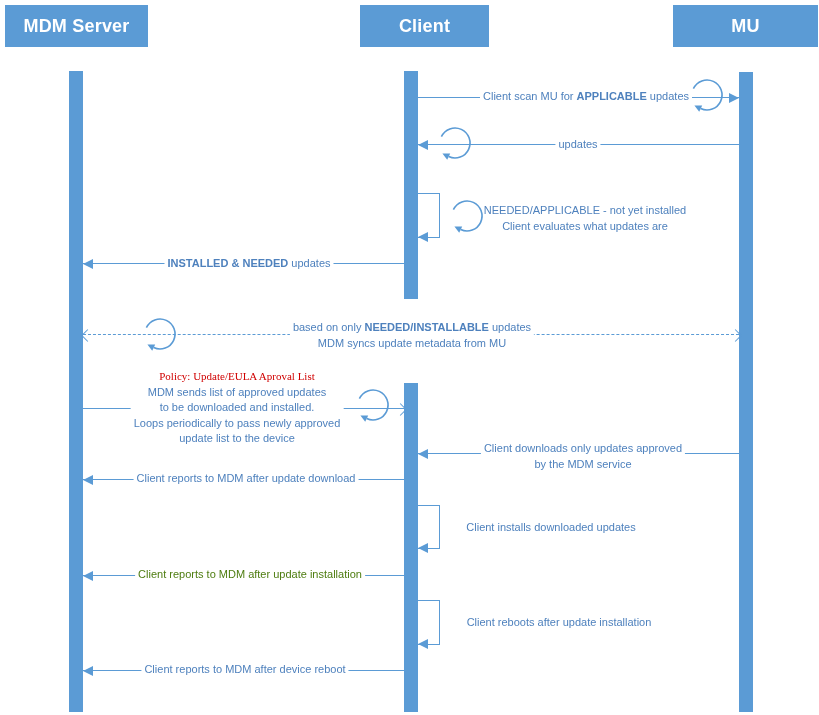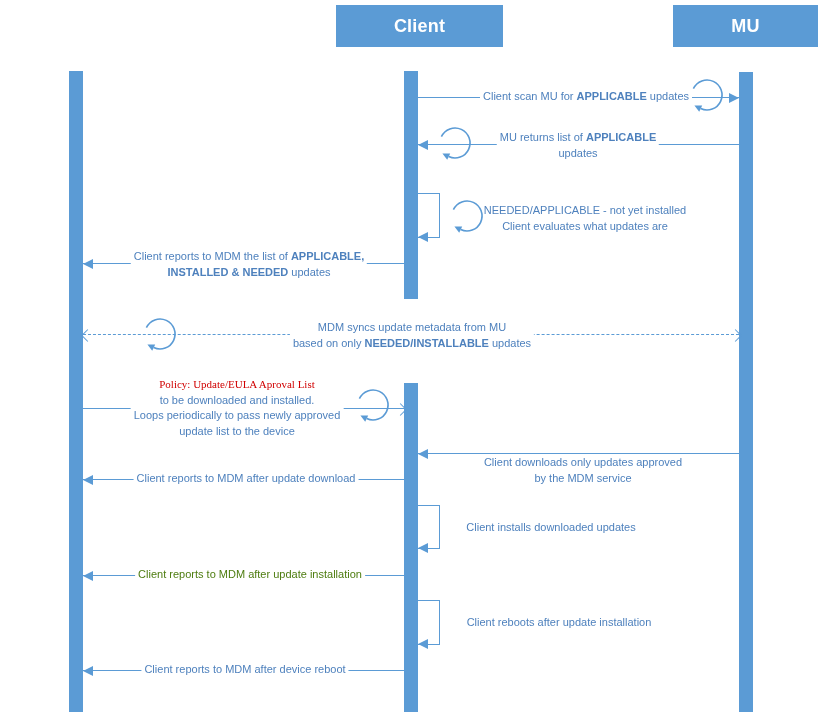--- a/index.html
+++ b/index.html
@@ -16,21 +16,22 @@
   .chev{position:absolute;width:8px;height:8px;border-top:1.6px solid;border-right:1.6px solid}
   .label{position:absolute;transform:translate(-50%,-50%);background:#fff;padding:0 3px;
          text-align:center;font-size:11px;line-height:15.5px;white-space:nowrap}
   .label .b{font-weight:bold}
   .loopicon{position:absolute;transform:translate(-50%,-50%);pointer-events:none}
 </style>
 </head>
 <body>
 
 <div id="stage">
-  <div class="actor-box" id="actor-box-1" style="left: 336px; width: 167px; background: rgb(91, 155, 213);">Client</div>
+  <div class="actor-box" id="actor-box-0" style="left: 5px; width: 143px; background: rgb(91, 155, 213);">MDM Server</div>
+  <div class="actor-box" id="actor-box-1" style="left: 360px; width: 129px; background: rgb(91, 155, 213);">Client</div>
   <div class="actor-box" id="actor-box-2" style="left: 673px; width: 145px; background: rgb(91, 155, 213);">MU</div>
   <div id="canvas">
       <div class="bar" style="left: 69px; top: 71px; height: 641px; background: rgb(91, 155, 213);"></div>
       <div class="bar" style="left: 404px; top: 71px; height: 228px; background: rgb(91, 155, 213);"></div>
       <div class="bar" style="left: 404px; top: 383px; height: 329px; background: rgb(91, 155, 213);"></div>
       <div class="bar" style="left: 739px; top: 72px; height: 640px; background: rgb(91, 155, 213);"></div>
       <div class="msg-line" style="left: 418px; width: 321px; top: 97px; border-top-color: rgb(91, 155, 213);"></div>
       <div class="tri" style="top: 92.8px; border-top: 5px solid transparent; border-bottom: 5px solid transparent; left: 729px; border-left: 10px solid rgb(91, 155, 213);"></div>
       <div class="msg-line" style="left: 418px; width: 321px; top: 144px; border-top-color: rgb(91, 155, 213);"></div>
       <div class="tri" style="top: 139.8px; border-top: 5px solid transparent; border-bottom: 5px solid transparent; left: 418px; border-right: 10px solid rgb(91, 155, 213);"></div>
@@ -52,42 +53,41 @@
       <div class="msg-line" style="left: 83px; width: 321px; top: 575px; border-top-color: rgb(91, 155, 213);"></div>
       <div class="tri" style="top: 570.8px; border-top: 5px solid transparent; border-bottom: 5px solid transparent; left: 83px; border-right: 10px solid rgb(91, 155, 213);"></div>
       <div class="selfloop" style="left: 418px; top: 600px; width: 22px; height: 45px; border-color: rgb(91, 155, 213);"></div>
       <div class="tri" style="top: 639.3px; border-top: 5px solid transparent; border-bottom: 5px solid transparent; left: 418px; border-right: 10px solid rgb(91, 155, 213);"></div>
       <div class="msg-line" style="left: 83px; width: 321px; top: 670px; border-top-color: rgb(91, 155, 213);"></div>
       <div class="tri" style="top: 665.8px; border-top: 5px solid transparent; border-bottom: 5px solid transparent; left: 83px; border-right: 10px solid rgb(91, 155, 213);"></div>
       <div class="label" style="left: 586px; top: 97px; color: rgb(78, 129, 189);">
         <div><span>Client scan MU for </span><span class="b">APPLICABLE</span><span> updates</span></div>
       </div>
       <div class="label" style="left: 578px; top: 145px; color: rgb(78, 129, 189);">
-        <div><span>MU returns list of </span><span class="b">APPLICABLE</span></div>
         <div><span>updates</span></div>
       </div>
       <div class="label" style="left: 585px; top: 218px; color: rgb(78, 129, 189);">
         <div><span>NEEDED/APPLICABLE - not yet installed</span></div>
         <div><span>Client evaluates what updates are</span></div>
       </div>
       <div class="label" style="left: 249px; top: 264px; color: rgb(78, 129, 189);">
-        <div><span>Client reports to MDM the list of </span><span class="b">APPLICABLE,</span></div>
         <div><span class="b">INSTALLED &amp; NEEDED</span><span> updates</span></div>
       </div>
       <div class="label" style="left: 412px; top: 335px; color: rgb(78, 129, 189);">
+        <div><span>based on only </span><span class="b">NEEDED/INSTALLABLE</span><span> updates</span></div>
         <div><span>MDM syncs update metadata from MU</span></div>
-        <div><span>based on only </span><span class="b">NEEDED/INSTALLABLE</span><span> updates</span></div>
       </div>
       <div class="label" style="left: 237px; top: 408px; color: rgb(78, 129, 189);">
         <div><span style="color: rgb(208, 0, 0); font-family: Liberation Serif, serif;">Policy: Update/EULA Aproval List</span></div>
+        <div><span>MDM sends list of approved updates</span></div>
         <div><span>to be downloaded and installed.</span></div>
         <div><span>Loops periodically to pass newly approved</span></div>
         <div><span>update list to the device</span></div>
       </div>
-      <div class="label" style="left: 583px; top: 456px; color: rgb(78, 129, 189); margin-top: 14px;">
+      <div class="label" style="left: 583px; top: 456px; color: rgb(78, 129, 189);">
         <div><span>Client downloads only updates approved</span></div>
         <div><span>by the MDM service</span></div>
       </div>
       <div class="label" style="left: 246px; top: 479px; color: rgb(78, 129, 189); text-align: right;">
         <div><span>Client reports to MDM after update download</span></div>
       </div>
       <div class="label" style="left: 551px; top: 528px; color: rgb(78, 129, 189);">
         <div><span>Client installs downloaded updates</span></div>
       </div>
       <div class="label" style="left: 250px; top: 575px; color: #4d7c0f;">

